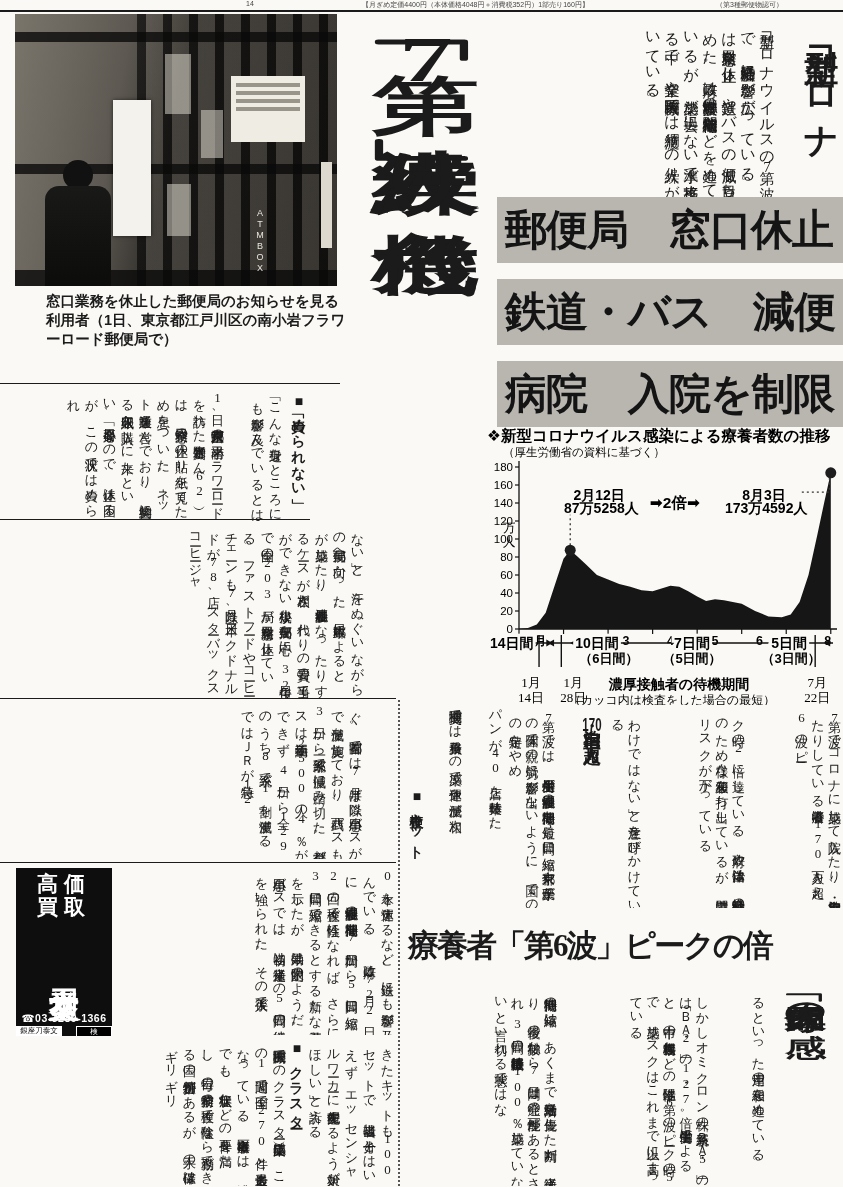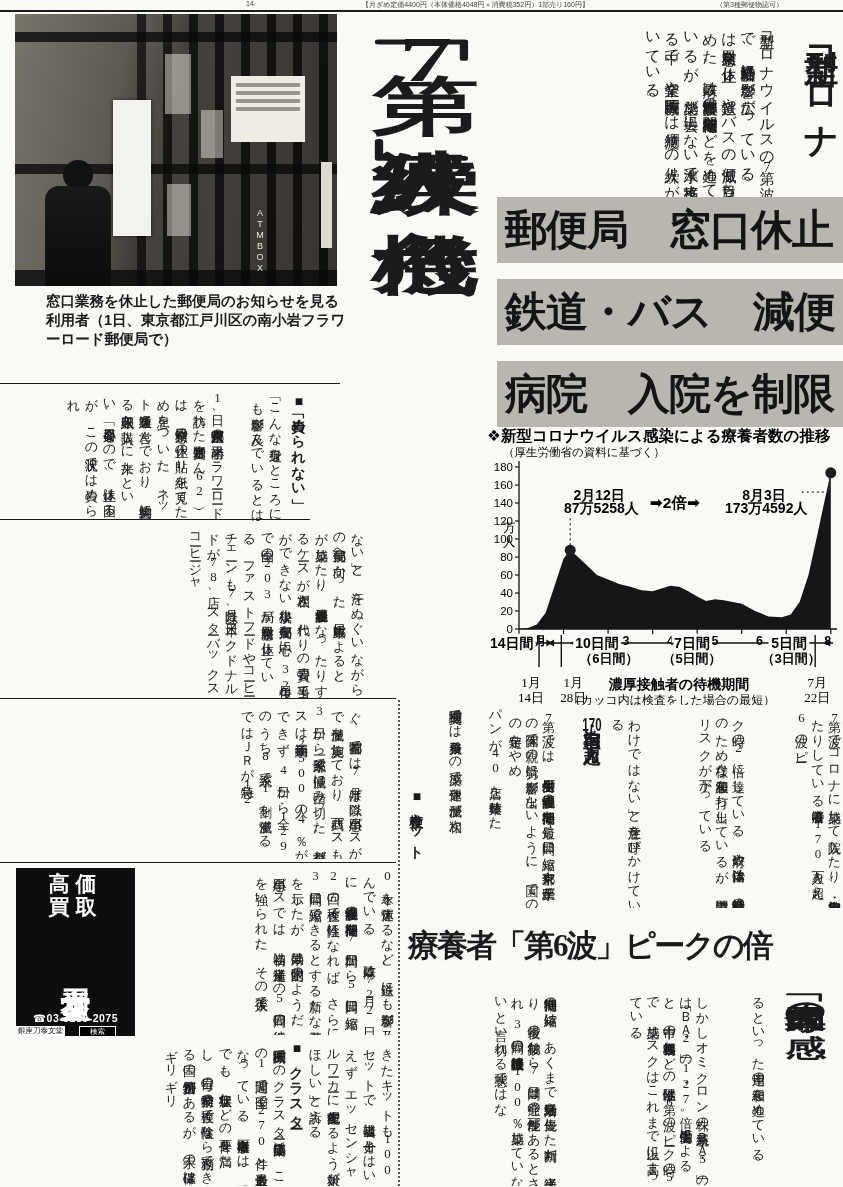--- a/index.html
+++ b/index.html
@@ -48,21 +48,21 @@
   .h2line{top:914px;left:408px;width:358px;height:64px;font-size:31px;font-weight:bold;
           letter-spacing:-2px;line-height:64px;text-align:center;white-space:nowrap;}
   .h3wrap{top:986px;left:772px;width:68px;height:201px;display:flex;justify-content:center;overflow:hidden;}
   .h3{writing-mode:vertical-rl;text-orientation:upright;font-size:25px;font-weight:bold;line-height:1.05;
       transform:scaleX(1.65);transform-origin:center top;
       font-family:"Liberation Sans","DejaVu Sans",sans-serif;white-space:nowrap;}
   .subhead-v{top:716px;left:558px;width:44px;height:190px;font-size:17.5px;font-weight:bold;line-height:1.2;
              font-family:"Liberation Sans","DejaVu Sans",sans-serif;}
   .tcu{text-combine-upright:all;}
   
-  .ad{top:868px;left:16px;width:119px;height:168px;background:#0e0e0e;color:#fff;
+  .ad{top:868px;left:16px;width:96px;height:168px;background:#0e0e0e;color:#fff;
       font-family:"Liberation Sans","DejaVu Sans",sans-serif;text-align:center;overflow:hidden;}
   .ad-top{font-size:21px;font-weight:bold;line-height:23px;letter-spacing:6px;padding-top:4px;}
   .ad-name{writing-mode:vertical-rl;text-orientation:upright;font-size:30px;font-weight:bold;
            height:92px;margin:2px auto 0;line-height:1;}
   .ad-tel{font-size:10.5px;font-weight:bold;letter-spacing:.5px;}
   .ad-badges{display:flex;gap:14px;margin-top:2px;}
   .badge-w{background:#fff;color:#000;font-size:7.5px;padding:0 2px;line-height:10px;}
   .badge-k{background:#000;color:#fff;border:1px solid #fff;font-size:7.5px;padding:0 10px;line-height:9px;}
   
   .chart{top:427px;left:487px;width:356px;height:278px;}
@@ -210,21 +210,21 @@
   <div class="abs v secline" style="top:788px;left:404px;width:22px;height:112px;font-size:14px;">■検査キット</div>
   <div class="abs dotted-v" style="top:700px;left:398px;height:486px;"></div>
   <div class="abs rule" style="top:862px;left:0;width:396px;height:1px;"></div>
 
   <div class="abs ad">
     <div class="ad-top">
       <div>高価</div>
       <div>買取</div>
     </div>
     <div class="ad-name">刀泰文堂</div>
-    <div class="ad-tel">☎03-3289-2075</div>
+    <div class="ad-tel">☎03-3289-1366</div>
     <div class="ad-badges">
       <span class="badge-w">銀座刀泰文堂</span>
       <span class="badge-k">検索</span>
     </div>
   </div>
 
   <div class="abs v lbody" style="top:868px;left:114px;width:282px;height:167px;">0本を運休するなど、鉄道にも影響が及んでいる。　政府は7月22日に、濃厚接触者の待機期間を7日間から5日間に短縮。2回の検査で陰性になれば、さらに3日間に短縮できるとする新たな基準を示したが、効果は限定的のようだ。　小田急バスでは、当初は従来通りの5日間の待機を強いられた。その後入手で</div>
   <div class="abs v lbody" style="top:1040px;left:14px;width:382px;height:146px;">
     <span>きたキットも100セットで、担当者は「十分とはいえず、エッセンシャルワーカーに優先配布するよう対策がほしい」と訴える。</span><br>
     <b class="secline" style="font-size:14px;">■クラスター</b><br>

